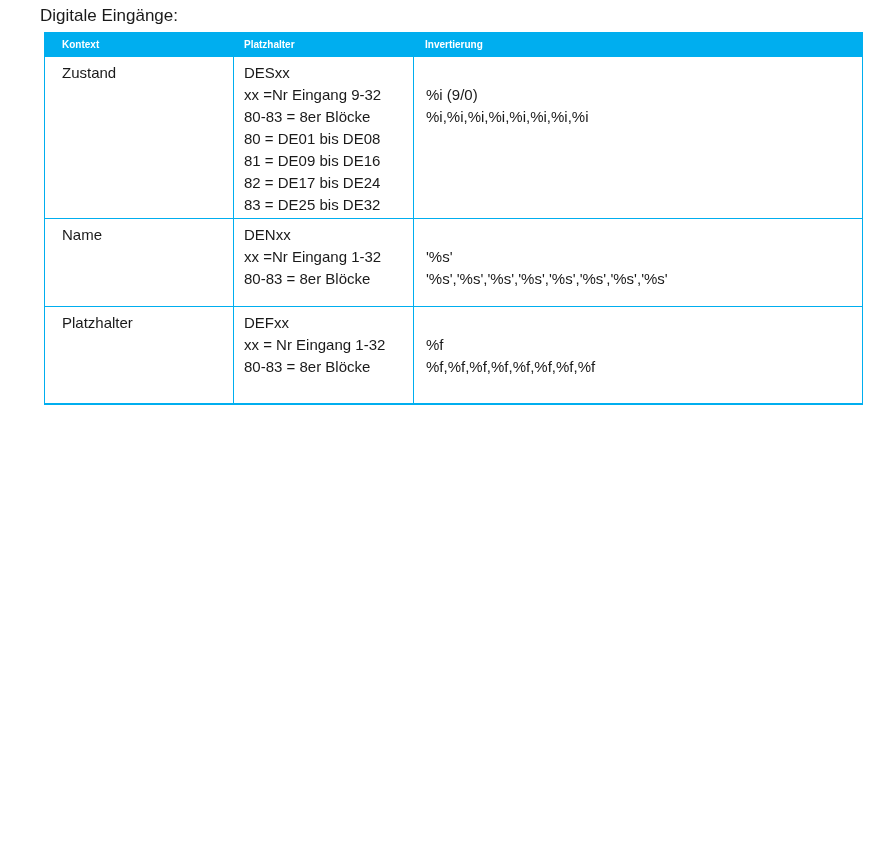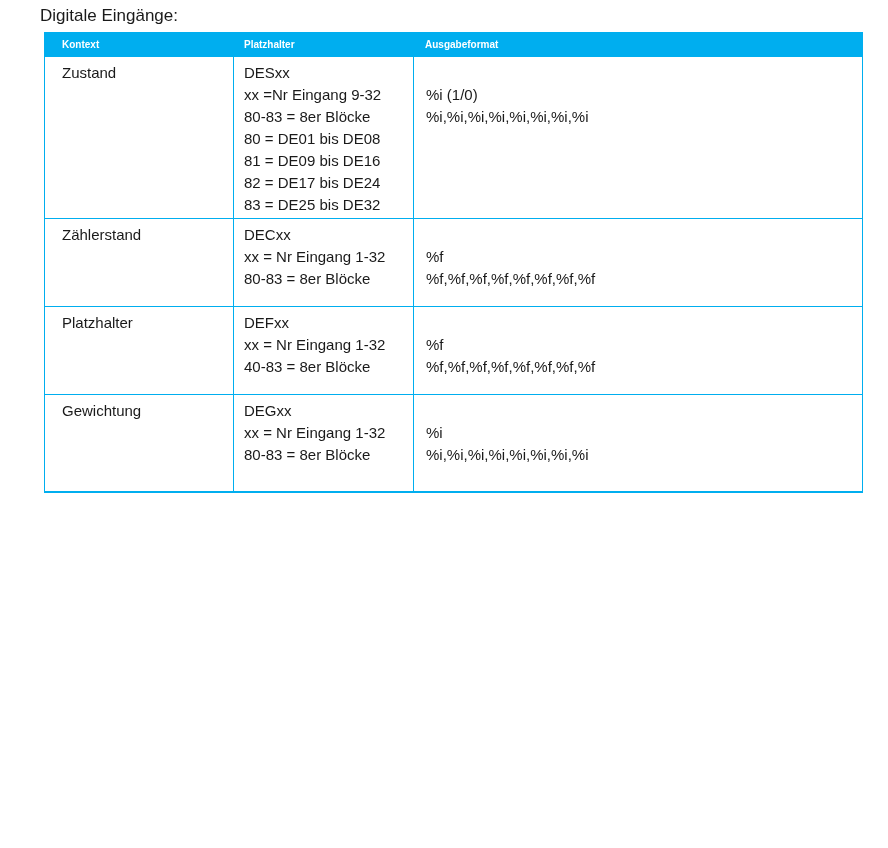--- a/index.html
+++ b/index.html
@@ -68,66 +68,57 @@
   <table class="data-table">
     <colgroup>
       <col class="c1">
       <col class="c2">
       <col class="c3">
     </colgroup>
     <thead>
       <tr class="header-row">
         <th class="h-kontext">Kontext</th>
         <th class="h-platzhalter">Platzhalter</th>
-        <th class="h-ausgabeformat">Ausgabeformat</th>
+        <th class="h-ausgabeformat">Invertierung</th>
       </tr>
     </thead>
     <tbody>
   <tr class="row-tall">
     <td class="kontext">Zustand</td>
     <td class="platzhalter">DESxx
 xx =Nr Eingang 9-32
 80-83 = 8er Blöcke
 80 = DE01 bis DE08
 81 = DE09 bis DE16
 82 = DE17 bis DE24
 83 = DE25 bis DE32</td>
     <td class="ausgabeformat">
-%i (1/0)
+%i (9/0)
 %i,%i,%i,%i,%i,%i,%i,%i</td>
+  </tr>
+
+  <tr>
+    <td class="kontext">Name</td>
+    <td class="platzhalter">DENxx
+xx =Nr Eingang 1-32
+80-83 = 8er Blöcke</td>
+    <td class="ausgabeformat">
+'%s'
+'%s','%s','%s','%s','%s','%s','%s','%s'</td>
   </tr>
 
 
   <tr>
-    <td class="kontext">Zählerstand</td>
-    <td class="platzhalter">DECxx
+    <td class="kontext">Platzhalter</td>
+    <td class="platzhalter">DEFxx
 xx = Nr Eingang 1-32
 80-83 = 8er Blöcke</td>
     <td class="ausgabeformat">
 %f
 %f,%f,%f,%f,%f,%f,%f,%f</td>
   </tr>
 
-  <tr>
-    <td class="kontext">Platzhalter</td>
-    <td class="platzhalter">DEFxx
-xx = Nr Eingang 1-32
-40-83 = 8er Blöcke</td>
-    <td class="ausgabeformat">
-%f
-%f,%f,%f,%f,%f,%f,%f,%f</td>
-  </tr>
-
-  <tr>
-    <td class="kontext">Gewichtung</td>
-    <td class="platzhalter">DEGxx
-xx = Nr Eingang 1-32
-80-83 = 8er Blöcke</td>
-    <td class="ausgabeformat">
-%i
-%i,%i,%i,%i,%i,%i,%i,%i</td>
-  </tr>
 
 
 
 </tbody>
   </table>
 </div>
 
 </body></html>

